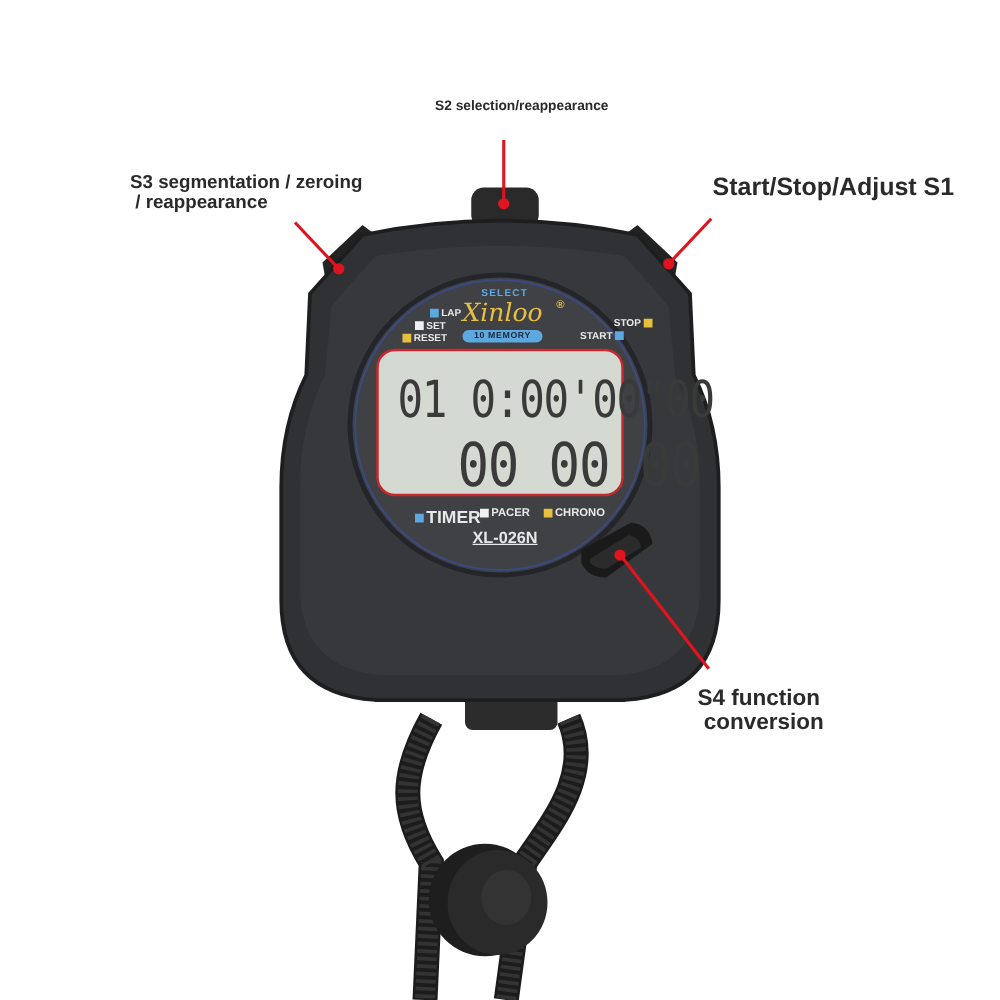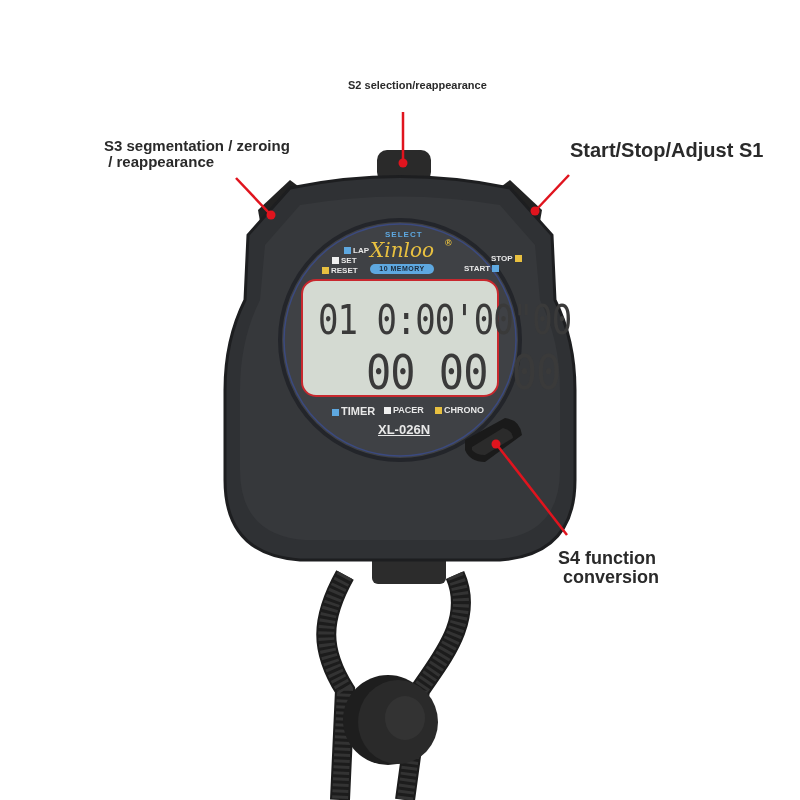--- a/index.html
+++ b/index.html
@@ -19,21 +19,21 @@
 
     #select-txt { left: 385px; top: 230px; color: #5ea8e0; font-size: 8px; letter-spacing: 1px; }
     #brand { left: 370px; top: 238px; font-family: "DejaVu Serif", serif; font-style: italic; color: #e8c040; font-size: 20px; font-weight: normal; text-align: right; }
     #brand-reg { left: 445px; top: 238px; color: #e8c040; font-size: 9px; }
     #memory { left: 370px; top: 264px; width: 64px; height: 10px; background: #5ea8e0; color: #1c2a3a; font-size: 7px; text-align: center; line-height: 10px; border-radius: 5px; letter-spacing: 0.5px; }
     #lap { left: 342px; top: 246px; }
     #set { left: 330px; top: 256px; }
     #reset { left: 320px; top: 266px; }
     #stop { left: 447px; top: 254px; margin-left: 44px; }
     #start { left: 452px; top: 264px; padding-left: 12px; }
-    #timer { left: 330px; top: 405px; font-size: 11px; }
+    #timer { left: 330px; top: 405px; font-size: 14px; }
     #pacer { left: 382px; top: 405px; font-size: 9px; }
     #chrono { left: 433px; top: 405px; font-size: 9px; }
     #model { left: 378px; top: 422px; font-size: 13px; text-decoration: underline; }
 
     .lcd { position: absolute; font-family: "DejaVu Sans Mono", monospace; color: #3a3a3a; letter-spacing: -1px; }
     #lcd-row1 { left: 318px; top: 296px; font-size: 34px; transform: scaleY(1.2); transform-origin: left top; }
     #lcd-row2 { left: 366px; top: 344px; font-size: 42px; transform: scaleY(1.15); transform-origin: left top; }
   </style>
 </head>
 <body>

